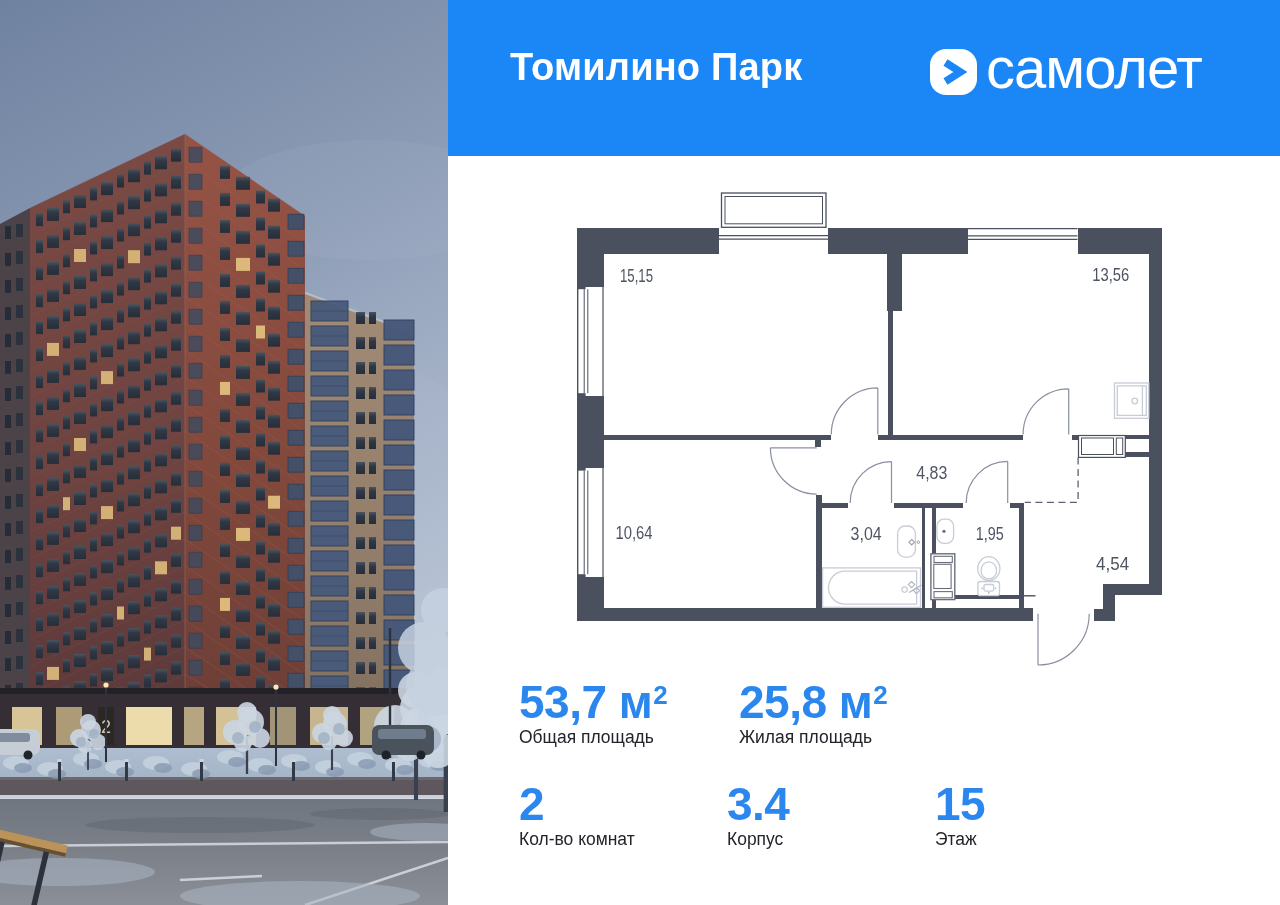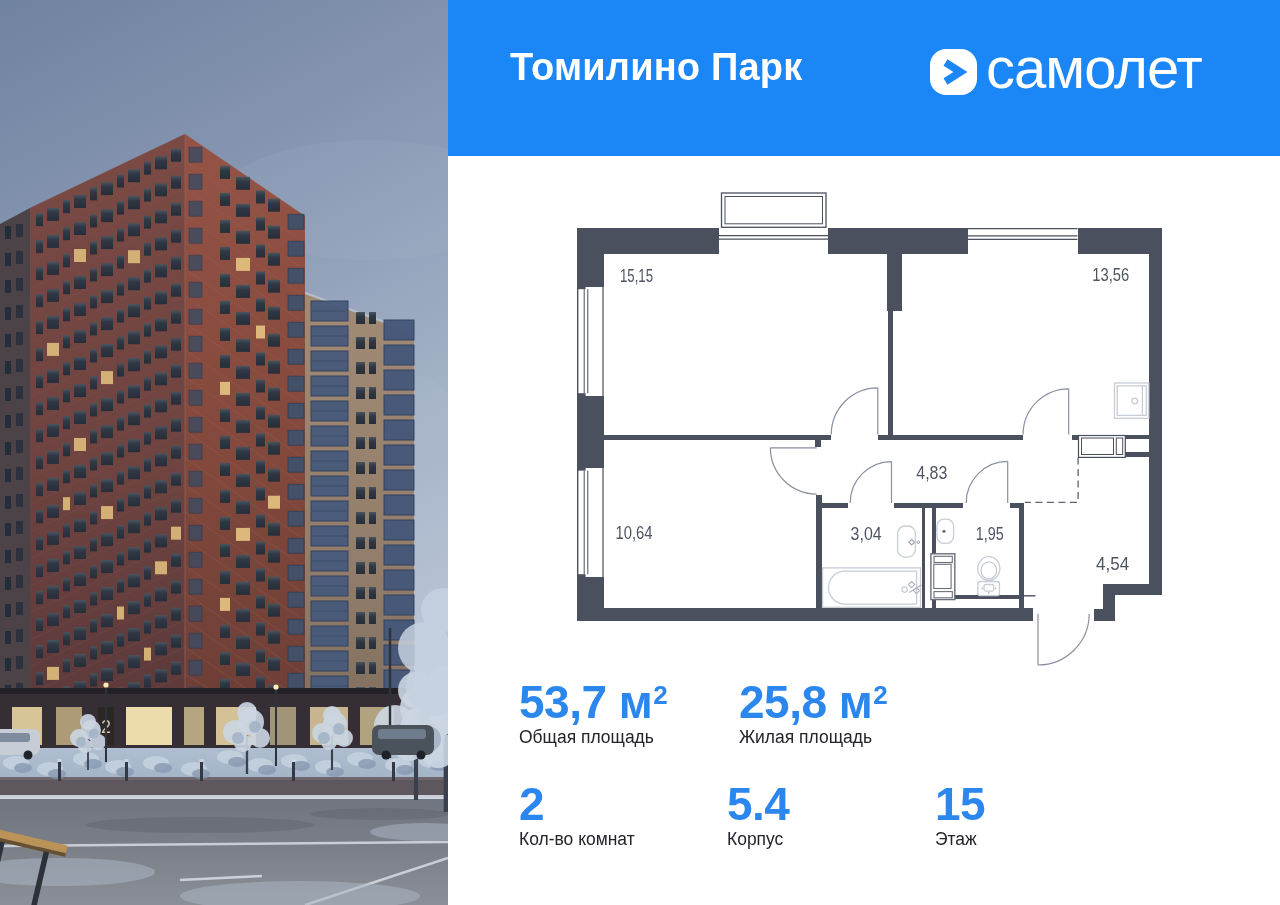--- a/index.html
+++ b/index.html
@@ -976,21 +976,21 @@
       <div class="lab">Жилая площадь</div>
     </div>
 
     <div class="stat" style="left:71px; top:781px;">
 
       <div class="num">2</div>
       <div class="lab">Кол-во комнат</div>
     </div>
     <div class="stat" style="left:279px; top:781px;">
 
-      <div class="num">5.4</div>
+      <div class="num">3.4</div>
       <div class="lab">Корпус</div>
     </div>
     <div class="stat" style="left:487px; top:781px;">
 
       <div class="num">15</div>
       <div class="lab">Этаж</div>
     </div>
   </div>
 </div>
 

